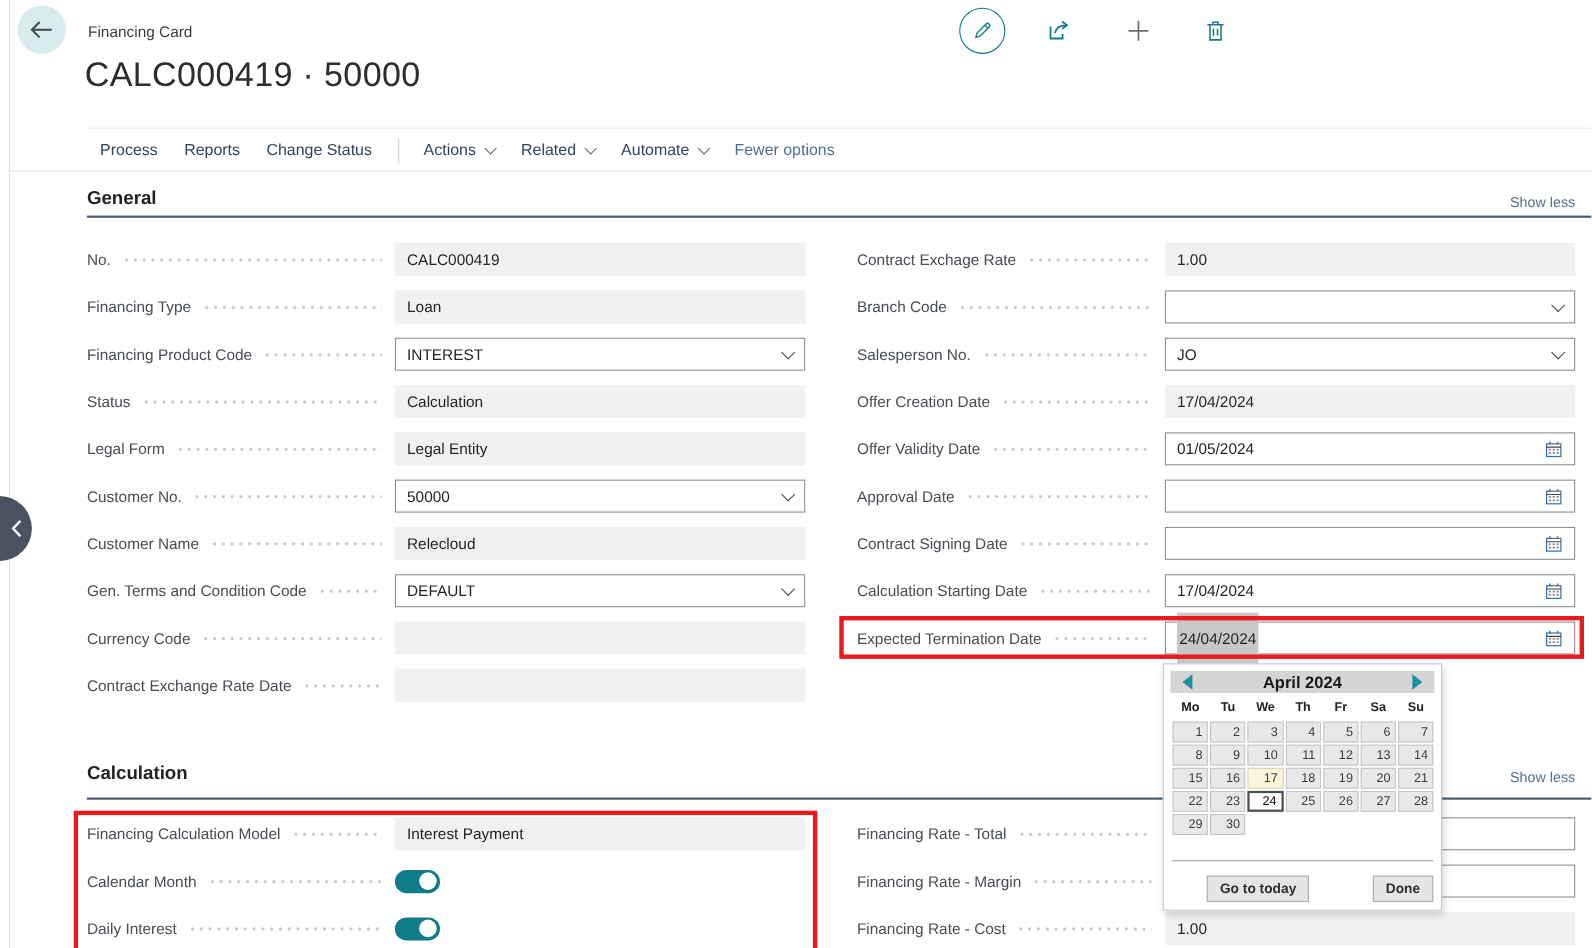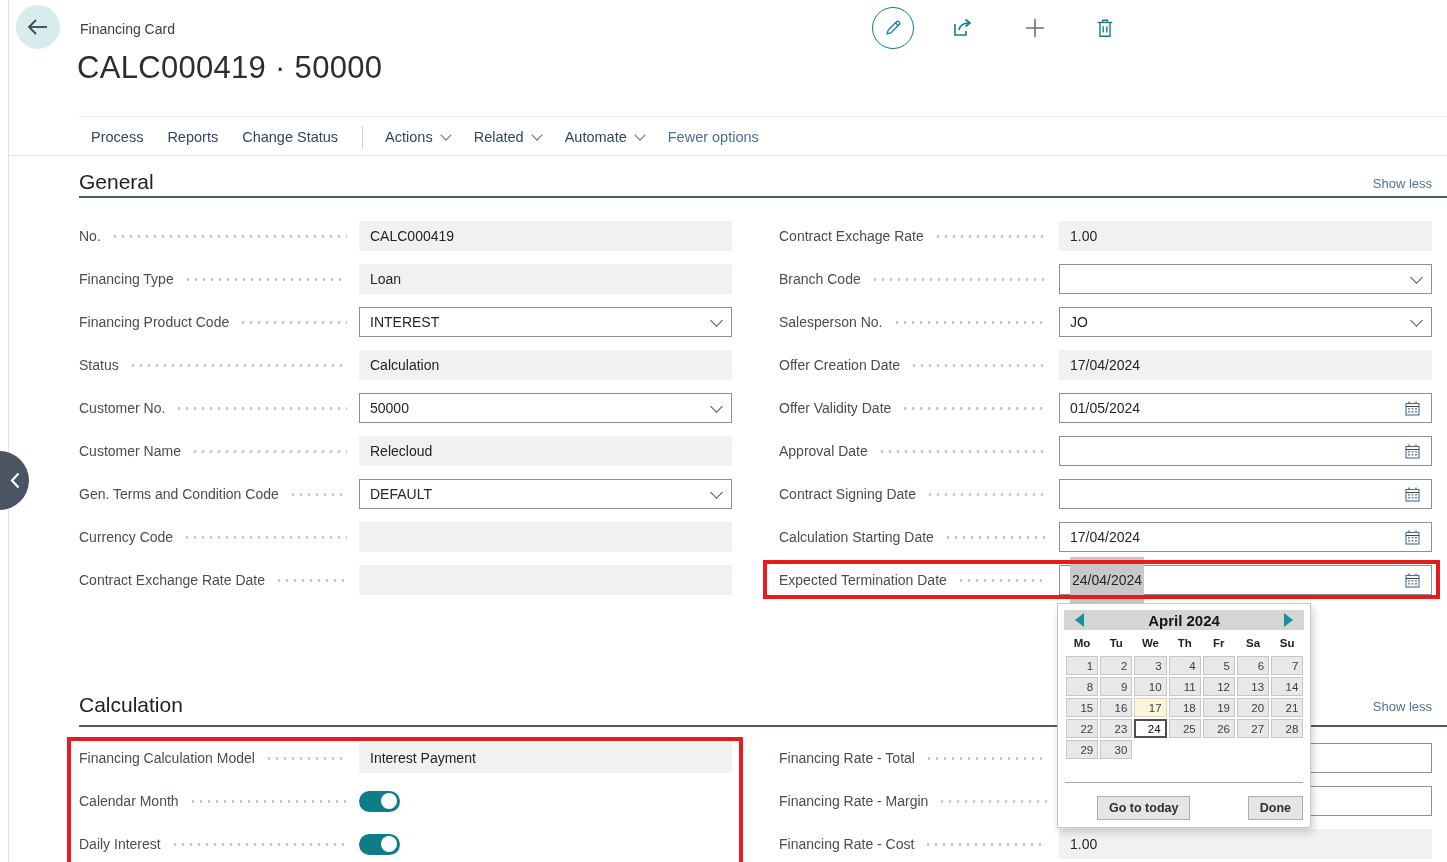--- a/index.html
+++ b/index.html
@@ -22,21 +22,21 @@
   .hr2{position:absolute;left:8px;right:0;top:155px;height:1px;background:#e3e3e3;}
   #menubar{position:absolute;left:91px;top:123px;height:28px;display:flex;align-items:center;
            font-size:14.5px;color:#32455a;}
   .mitem{display:flex;align-items:center;margin-right:24px;cursor:pointer;white-space:nowrap;}
   .mitem .mchev{width:7px;height:7px;border-right:1.3px solid #5d6b79;border-bottom:1.3px solid #5d6b79;
                 transform:rotate(45deg);margin-left:9px;margin-top:-4px;}
   .mdiv{width:1px;height:23px;background:#d2d2d2;margin-right:22px;}
   .m-light{color:#4f6e8f;}
 
   
-  .sec-head{position:absolute;left:79px;font-size:21px;font-weight:400;color:#222;}
+  .sec-head{position:absolute;left:79px;font-size:17px;font-weight:700;color:#222;}
   .show-less{position:absolute;right:15px;font-size:13px;color:#54708c;cursor:pointer;}
   .sec-line{position:absolute;left:79px;right:0;height:2px;background:#4c5a6d;}
 
   
   .fieldcol{position:absolute;width:653px;}
   .field-row{display:flex;align-items:center;height:30px;margin-bottom:13px;}
   .flabel{font-size:14px;color:#474d53;white-space:nowrap;flex-shrink:0;padding-right:10px;}
   .leader{flex:1;height:3px;margin-right:12px;min-width:8px;
           background-image:radial-gradient(circle,#c6c6c6 1.1px,transparent 1.6px);
           background-size:8px 3px;background-repeat:repeat-x;background-position:left center;}
@@ -184,20 +184,27 @@
         <div class="fbox white">
           <span class="val">INTEREST</span>
           <span class="chev"></span>
         </div>
       </div>
       <div class="field-row">
         <span class="flabel">Status</span>
         <div class="leader"></div>
         <div class="fbox gray">
           <span class="val">Calculation</span>
+        </div>
+      </div>
+      <div class="field-row">
+        <span class="flabel">Legal Form</span>
+        <div class="leader"></div>
+        <div class="fbox gray">
+          <span class="val">Legal Entity</span>
         </div>
       </div>
       <div class="field-row">
         <span class="flabel">Customer No.</span>
         <div class="leader"></div>
         <div class="fbox white">
           <span class="val">50000</span>
           <span class="chev"></span>
         </div>
       </div>

